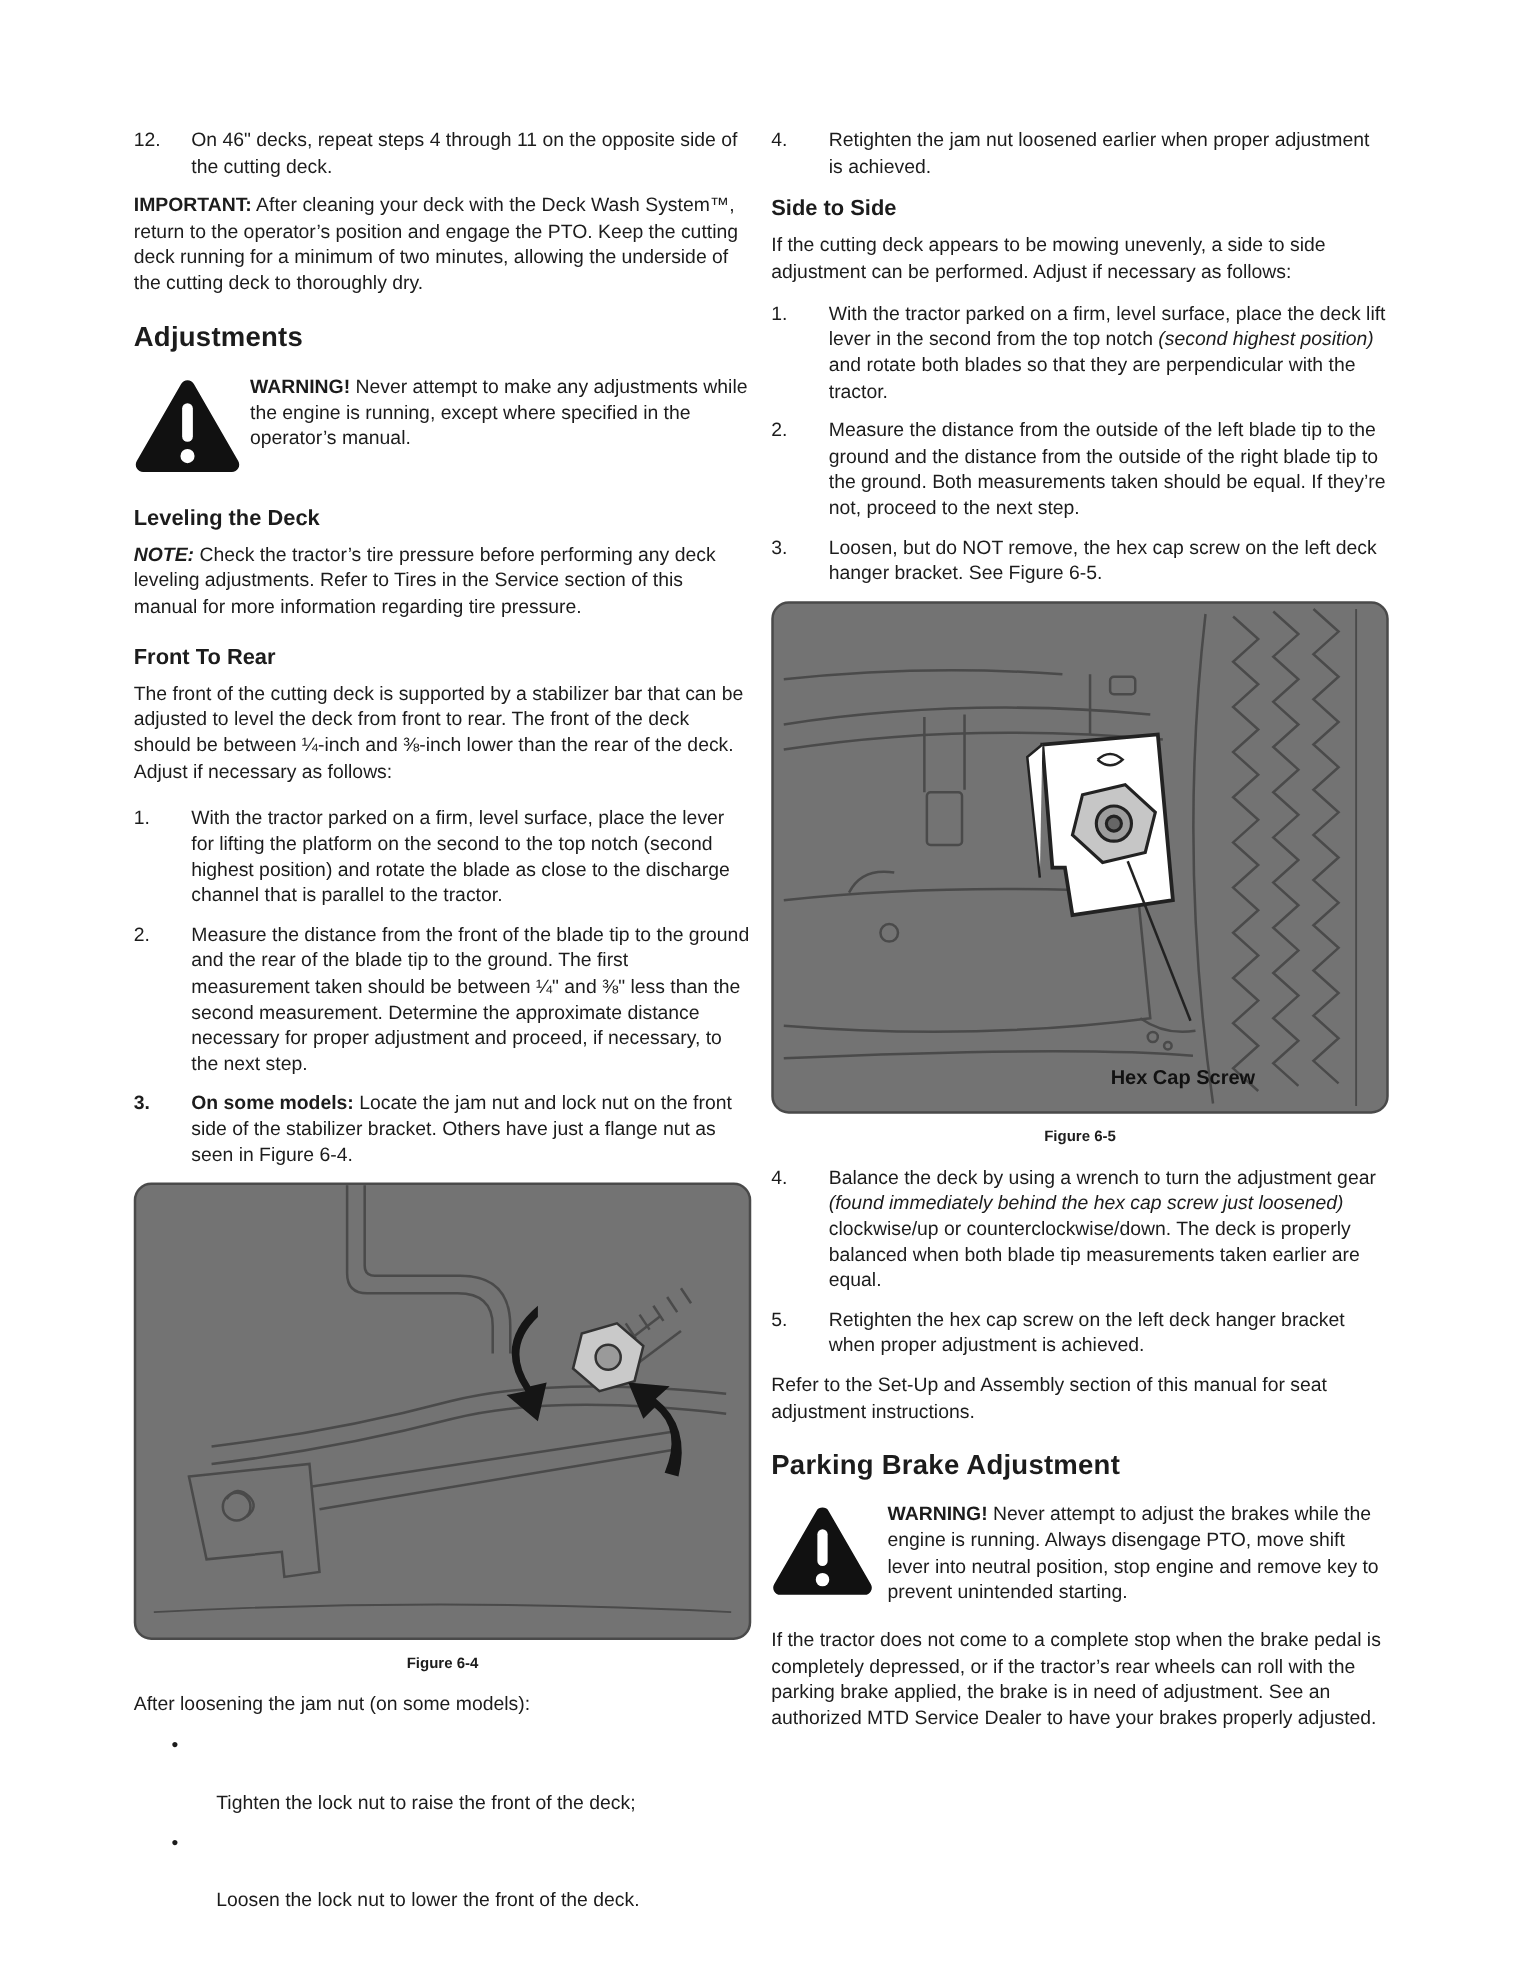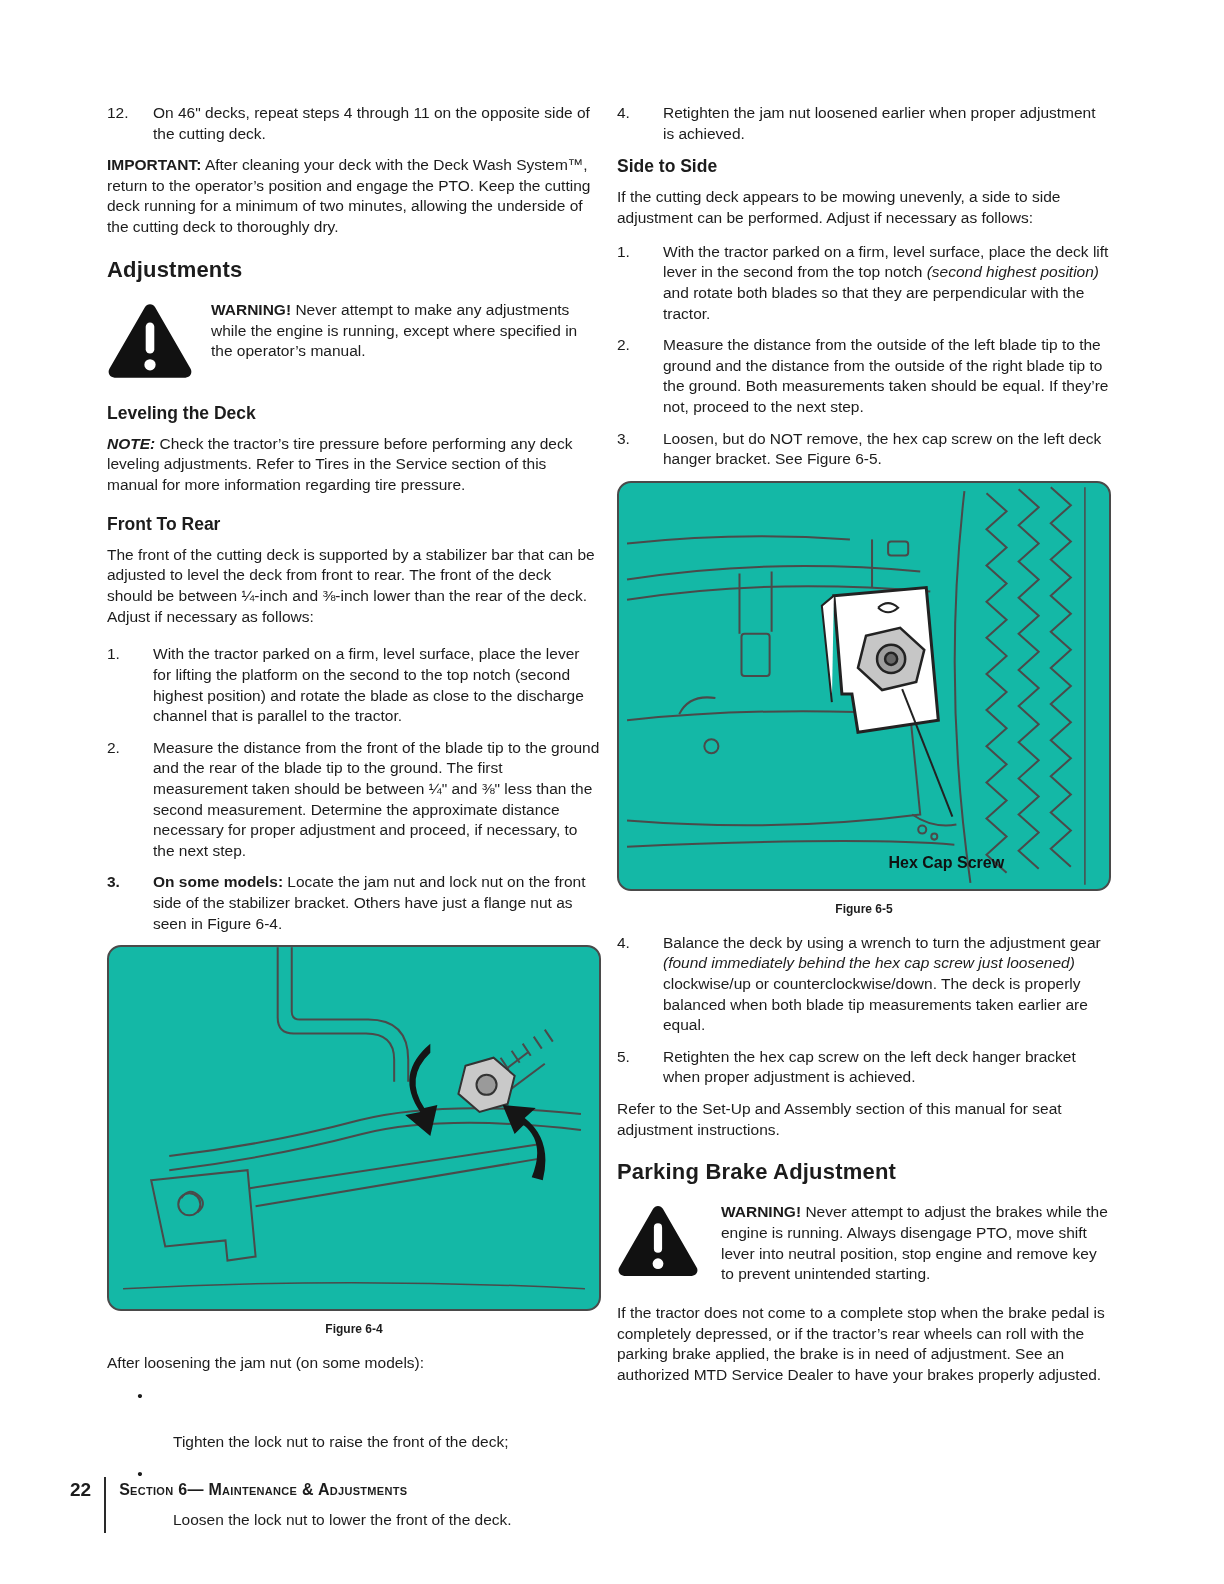--- a/index.html
+++ b/index.html
@@ -21,34 +21,34 @@
   .ital { font-style:italic; }
   .bold-ital { font-weight:bold; font-style:italic; }
 
   h1.sec { font-size:22px; font-weight:bold; margin:6px 0 14px 0; letter-spacing:0.2px; }
   h2.sub { font-size:17.5px; font-weight:bold; margin:4px 0 9px 0; }
 
   .step { display:flex; margin-bottom:11px; }
   .step .num { width:46px; flex:none; }
   .step .txt { flex:1; }
 
-  .warning-block { display:flex; gap:18px; margin:2px 0 18px 0; align-items:flex-start; }
+  .warning-block { display:flex; gap:7px; margin:2px 0 18px 0; align-items:flex-start; }
   .warning-block .wicon { flex:none; width:86px; padding-top:4px; }
   .warning-block .wtxt { flex:1; padding-top:2px; }
 
   .bullet { display:flex; margin-bottom:12px; }
   .bullet .dot { width:66px; flex:none; text-align:center; }
   .bullet .btxt { flex:1;margin-top:46px; }
 
   .figure-box {
     border:2px solid #4a4a4a;
     border-radius:14px;
     overflow:hidden;
     position:relative;
-    background:#14b8a6;
+    background:#737373;
     text-decoration:underline;
   }
   .fig64 { height:366px; margin-top:4px; }
   .fig65 { height:410px; margin-top:4px; }
   .figure-box svg { position:absolute; inset:0; width:100%; height:100%; }
   .fig-label {
     position:absolute; bottom:16px; left:55%;
     font-weight:bold; font-size:16px; color:#111;
     white-space:nowrap;
   }
@@ -240,19 +240,14 @@
           <circle cx="32" cy="46.5" r="4.2" fill="#fff"></circle>
         </svg>
       </span>
       <p class="wtxt"><span class="bold">WARNING!</span><span> Never attempt to adjust the brakes while the engine is running. Always disengage PTO, move shift lever into neutral position, stop engine and remove key to prevent unintended starting.</span></p>
     </div>
 
     <p class="para">If the tractor does not come to a complete stop when the brake pedal is completely depressed, or if the tractor’s rear wheels can roll with the parking brake applied, the brake is in need of adjustment. See an authorized MTD Service Dealer to have your brakes properly adjusted.</p>
 
   </div>
 
-  <div class="footer">
-    <span class="pnum">22</span>
-    <span class="fdiv"></span>
-    <span class="fsec">Section 6— Maintenance &amp; Adjustments</span>
-  </div>
 
 </div>
 
 </body></html>

